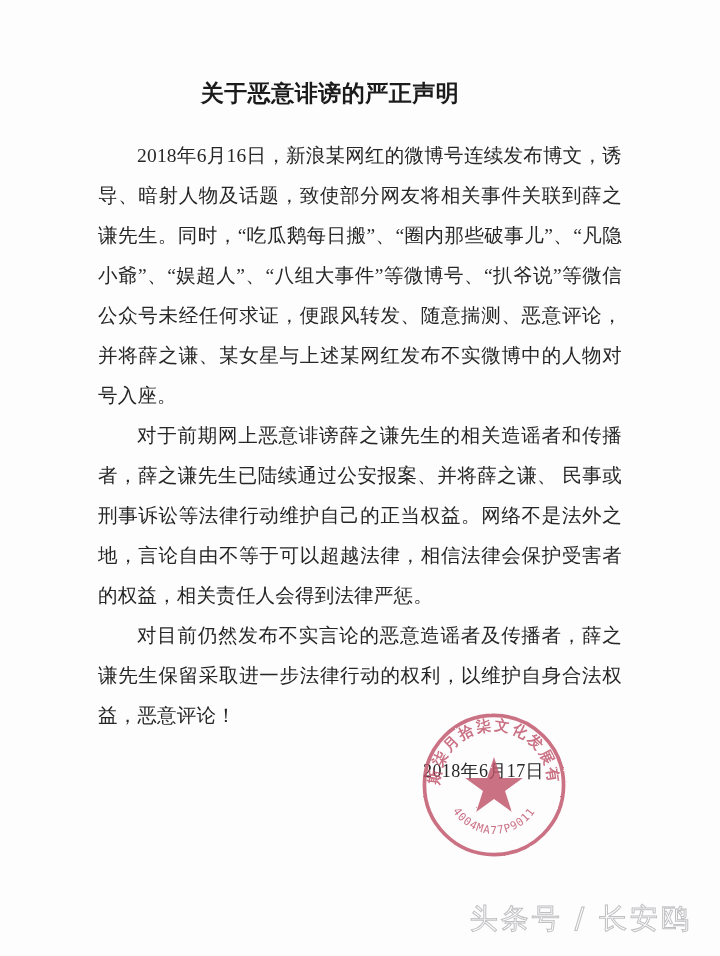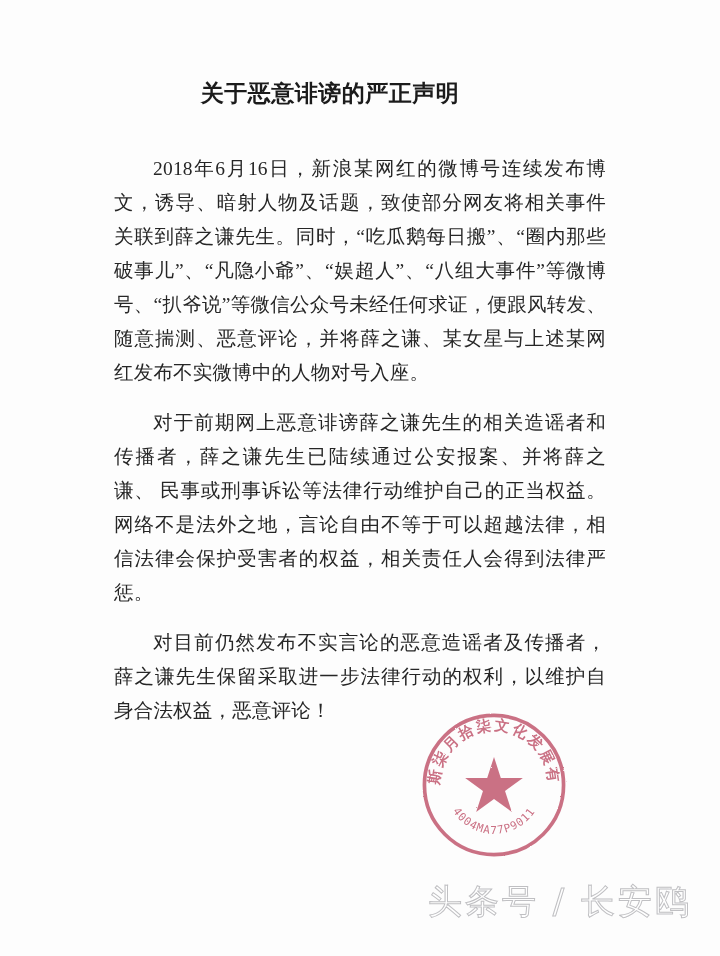--- a/index.html
+++ b/index.html
@@ -38,26 +38,26 @@
   
   .body-block {
     position: absolute;
     top: 136px;
     left: 98px;
     width: 524px;
   }
 
   .para {
     font-size: 19.5px;
-    line-height: 34px;
+    line-height: 40px;
     color: #262626;
     text-align: justify;
     text-justify: inter-ideograph;
     text-indent: 2em;
-    margin: 16px;
+    margin: 0;
     letter-spacing: 0.2px;
   }
 
   
   .sign-block {
     position: absolute;
     left: 98px;
     top: 718px;
     width: 524px;
     text-align: right;
@@ -87,23 +87,23 @@
     height: 148px;
     pointer-events: none;
     opacity: 0.82;
   }
   .seal svg { display: block; width: 100%; height: 100%; }
 
   
   .watermark {
     position: absolute;
     right: 28px;
-    bottom: 31px;
+    bottom: 18px;
     font-family: "DejaVu Sans", "Liberation Sans", sans-serif;
-    font-size: 34px;
+    font-size: 28px;
     font-weight: 500;
     letter-spacing: 3px;
     color: rgba(255,255,255,0.01);
     -webkit-text-stroke: 1px rgba(140,140,145,0.55);
     text-shadow: 1px 1px 0 rgba(255,255,255,0.9);
     white-space: nowrap;
   }
 </style>
 </head>
 <body>
@@ -112,20 +112,21 @@
 
   <div class="doc-title">关于恶意诽谤的严正声明</div>
 
   <div class="body-block">
     <p class="para">2018年6月16日，新浪某网红的微博号连续发布博文，诱导、暗射人物及话题，致使部分网友将相关事件关联到薛之谦先生。同时，“吃瓜鹅每日搬”、“圈内那些破事儿”、“凡隐小爺”、“娱超人”、“八组大事件”等微博号、“扒爷说”等微信公众号未经任何求证，便跟风转发、随意揣测、恶意评论，并将薛之谦、某女星与上述某网红发布不实微博中的人物对号入座。</p>
     <p class="para">对于前期网上恶意诽谤薛之谦先生的相关造谣者和传播者，薛之谦先生已陆续通过公安报案、并将薛之谦、 民事或刑事诉讼等法律行动维护自己的正当权益。网络不是法外之地，言论自由不等于可以超越法律，相信法律会保护受害者的权益，相关责任人会得到法律严惩。</p>
     <p class="para">对目前仍然发布不实言论的恶意造谣者及传播者，薛之谦先生保留采取进一步法律行动的权利，以维护自身合法权益，恶意评论！</p>
   </div>
 
   <div class="sign-block">
+    <div class="sign-date">2018年6月17日</div>
   </div>
 
   <div class="seal">
     <svg viewBox="0 0 200 200" xmlns="http://www.w3.org/2000/svg">
       <defs>
         <path id="arcTop" d="M 26,100 A 74,74 0 0 1 174,100" fill="none"></path>
         <path id="arcBottom" d="M 34,100 A 66,66 0 0 0 166,100" fill="none"></path>
         <filter id="rough">
           <feTurbulence type="fractalNoise" baseFrequency="0.85" numOctaves="3" result="n"></feTurbulence>
           <feDisplacementMap in="SourceGraphic" in2="n" scale="2.2"></feDisplacementMap>

